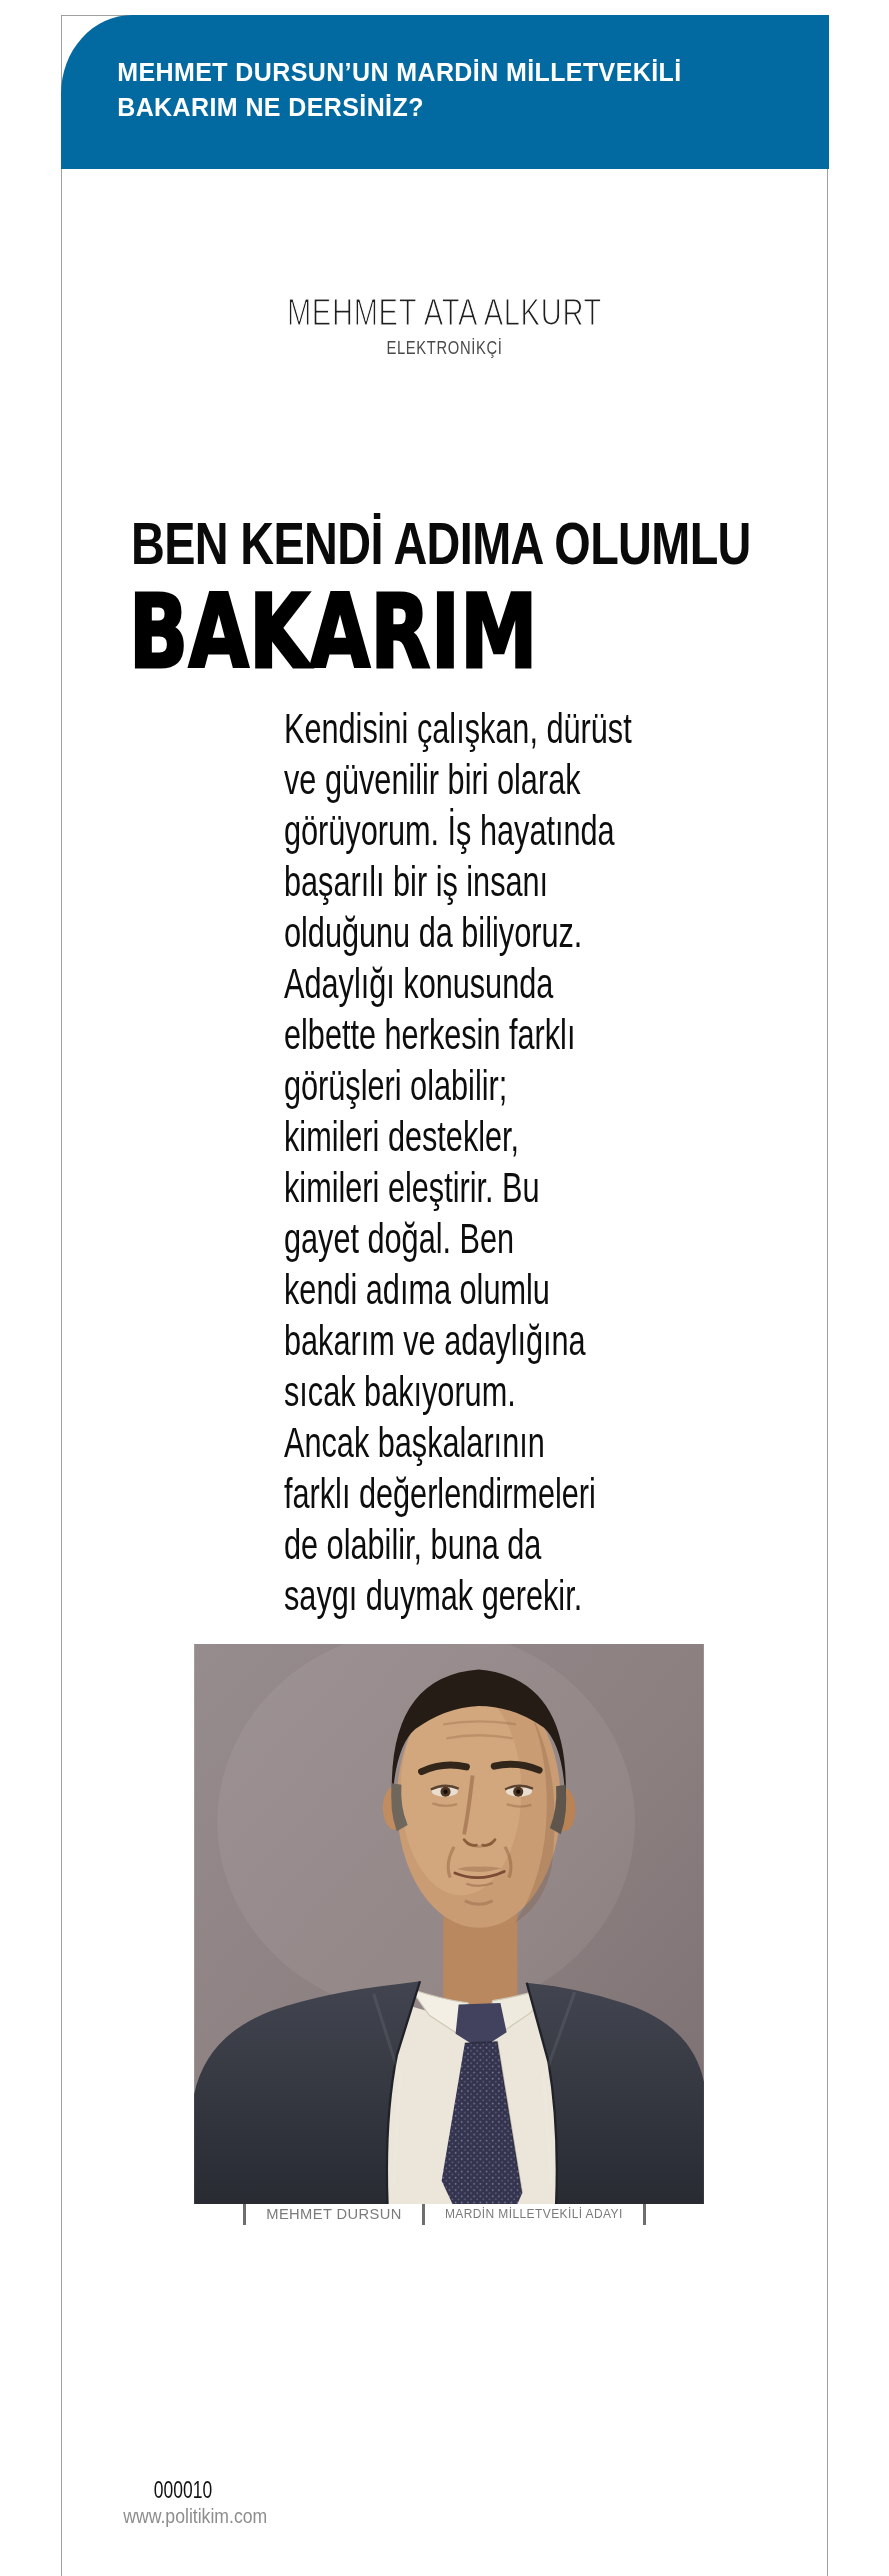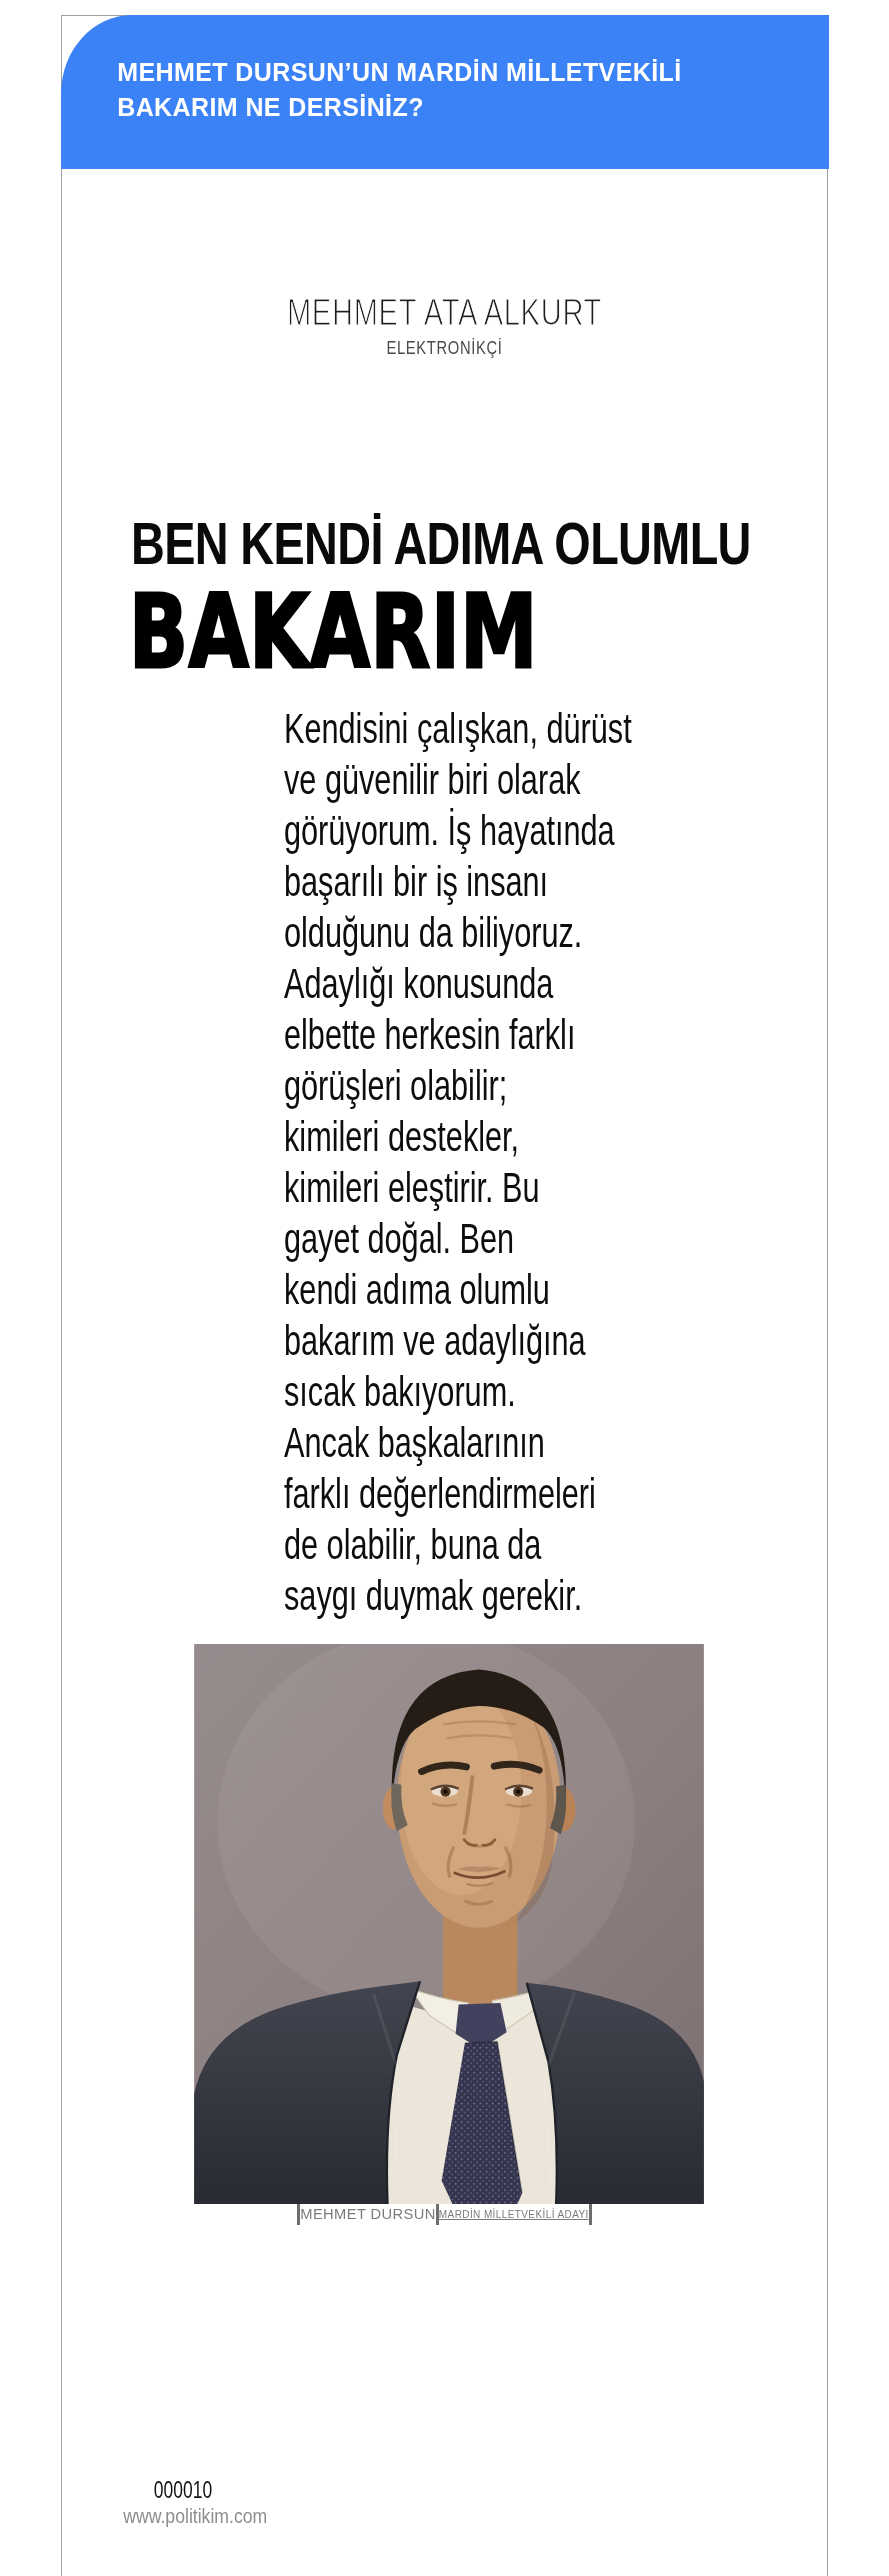--- a/index.html
+++ b/index.html
@@ -6,21 +6,21 @@
   body{
     width:890px;height:2576px;position:relative;overflow:hidden;
     font-family:"Liberation Sans",sans-serif;
   }
   .page{
     position:absolute;left:61px;top:14.7px;width:767px;height:2561px;
     border:0.8px solid #9f9f9f;border-bottom:0;box-sizing:border-box;background:#ffffff;
   }
   .banner{
     position:absolute;left:-0.8px;top:-0.8px;width:768px;height:154px;
-    background:#3b82f6;border-top-left-radius:71px 79px;
+    background:#0369a1;border-top-left-radius:71px 79px;
   }
   .banner-text{
     padding:40px 0 0 56px;color:#ffffff;font-weight:bold;
     font-size:25px;line-height:35px;letter-spacing:0.4px;
   }
   .person-block{position:absolute;top:277px;left:0;width:100%;text-align:center;}
   .person-name{
     font-size:36px;line-height:39px;color:#1f1f1f;font-weight:normal;
     transform:scaleX(.81);transform-origin:center;
     -webkit-text-stroke:1.1px #ffffff;letter-spacing:0.8px;white-space:nowrap;
@@ -43,24 +43,24 @@
   }
   .quote{
     position:absolute;left:222px;top:687px;width:603px;
     font-size:42px;line-height:51px;color:#0d0d0d;white-space:pre-line;
     transform:scaleX(.73);transform-origin:left top;
   }
   .photo{position:absolute;left:132px;top:1628px;width:510px;height:560px;}
   .photo svg{display:block;}
   .caption{
     position:absolute;top:2188px;left:0;width:100%;
-    display:flex;justify-content:center;align-items:center;gap:0;
+    display:flex;justify-content:center;align-items:center;gap:20px;
     color:#7b7b7b;font-size:14.7px;letter-spacing:0.4px;white-space:nowrap;
   }
-  .caption .role-text{font-size:10px;text-decoration:underline;}
+  .caption .role-text{font-size:12px;}
   .bar{width:3.1px;height:21px;background:#6e6e6e;flex:0 0 auto;}
   .footer{position:absolute;top:2462px;left:0;width:100%;}
   .code{font-size:23px;line-height:25px;color:#111111;transform:scaleX(.76);transform-origin:center;}
   .site{margin-top:2.3px;font-size:21px;line-height:21.7px;color:#8d8d8d;transform:scaleX(.84);transform-origin:center;}
 </style>
 </head>
 <body>
 
 <div class="page">
 

